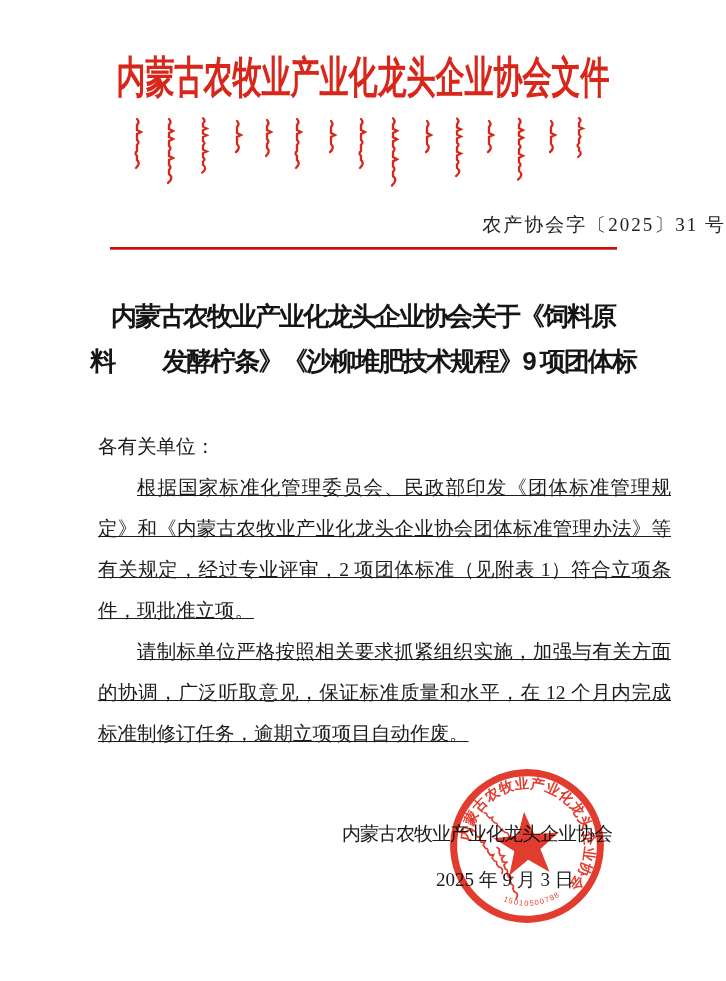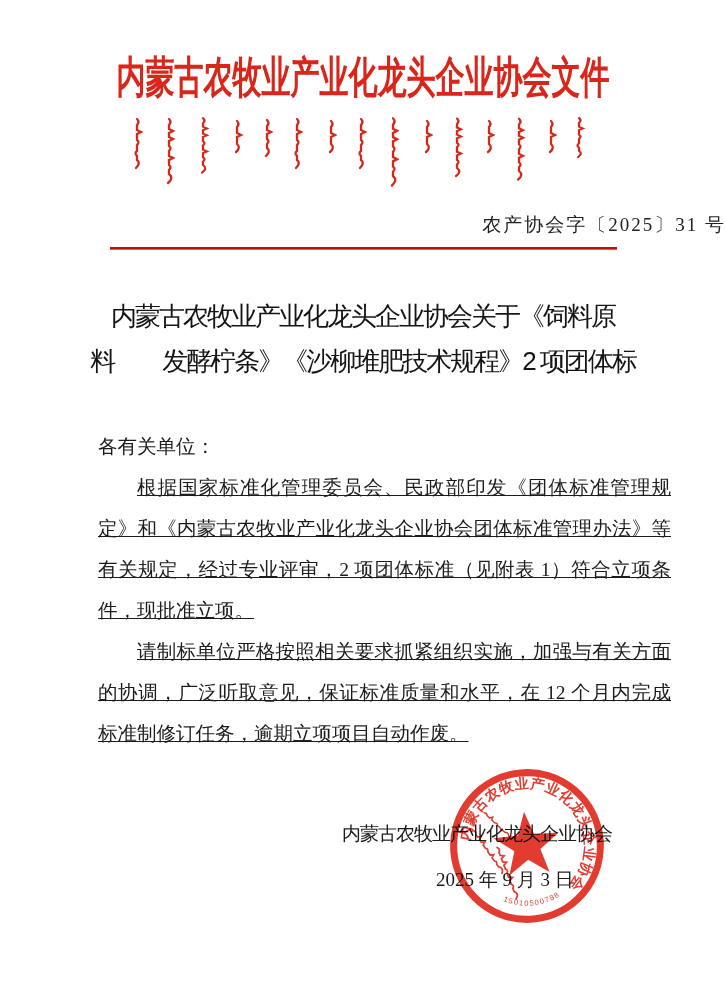--- a/index.html
+++ b/index.html
@@ -49,21 +49,21 @@
     height: 3px;
     margin: 9px auto 0 auto;
     background: #c00f0f;
     border-bottom: 1px solid #e2574d;
   }
   
   .notice-title {
     margin-top: 44px;
     text-align: center;
     font-family: "Liberation Sans", "DejaVu Sans", sans-serif;
-    font-weight: 400;
+    font-weight: 700;
     font-size: 26px;
     letter-spacing: -2px;
     line-height: 45px;
     color: #151515;
   }
   
   .body-text {
     margin-top: 42px;
     padding: 0 55px 0 98px;
     font-size: 19.5px;
@@ -143,21 +143,21 @@
     <use href="#mgD" x="416" y="6"></use>
     <use href="#mgC" x="444" y="4" transform="scale(1,0.8)"></use>
   </svg>
 
   <div class="doc-number">农产协会字〔2025〕31 号</div>
 
   <div class="red-divider"></div>
 
   <div class="notice-title">
     <div>内蒙古农牧业产业化龙头企业协会关于《饲料原</div>
-    <div>料　　发酵柠条》《沙柳堆肥技术规程》2 项团体标</div>
+    <div>料　　发酵柠条》《沙柳堆肥技术规程》9 项团体标</div>
   </div>
 
   <div class="body-text">
     <p>各有关单位：</p>
     <p class="indent">根据国家标准化管理委员会、民政部印发《团体标准管理规定》和《内蒙古农牧业产业化龙头企业协会团体标准管理办法》等有关规定，经过专业评审，2 项团体标准（见附表 1）符合立项条件，现批准立项。</p>
     <p class="indent">请制标单位严格按照相关要求抓紧组织实施，加强与有关方面的协调，广泛听取意见，保证标准质量和水平，在 12 个月内完成标准制修订任务，逾期立项项目自动作废。</p>
   </div>
 
   <div class="signature-org">内蒙古农牧业产业化龙头企业协会</div>
 

